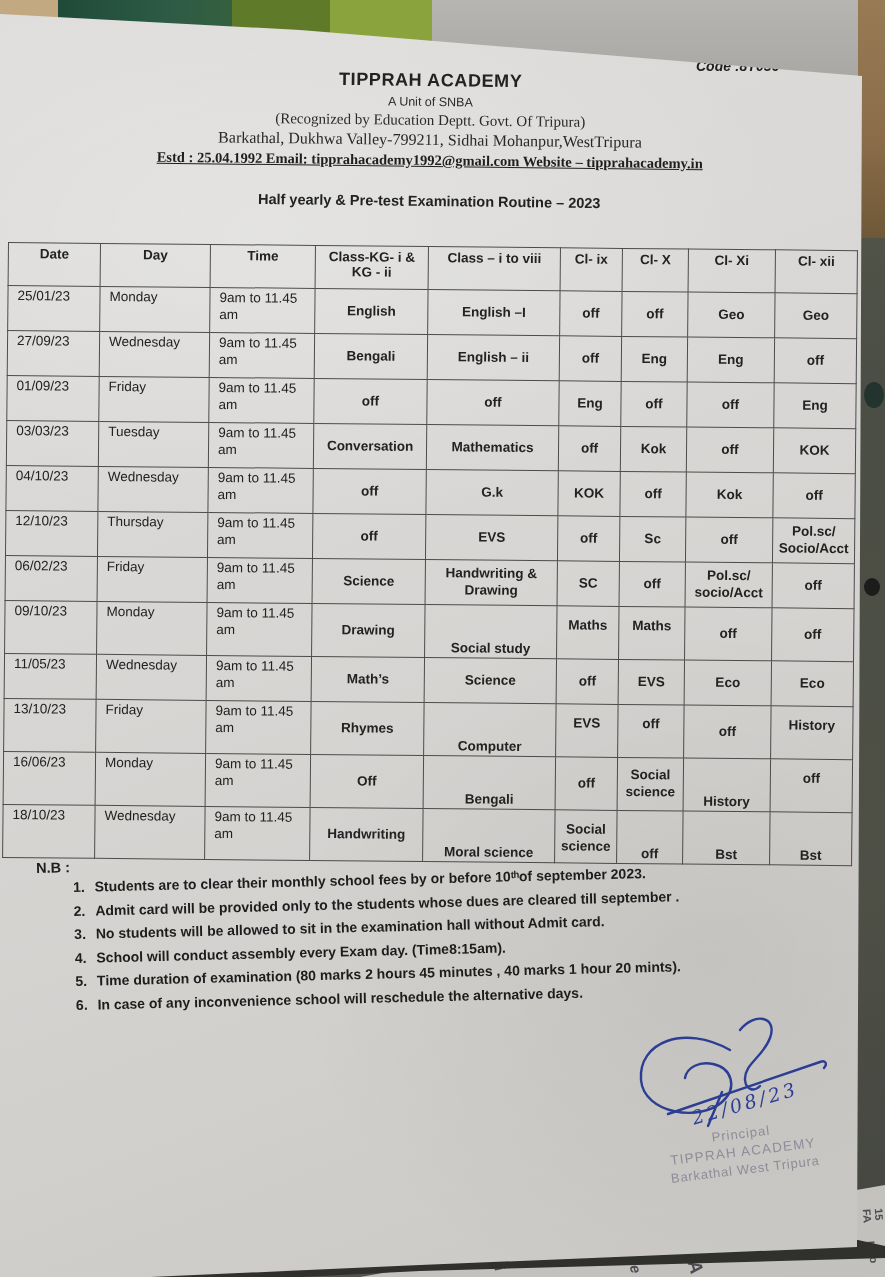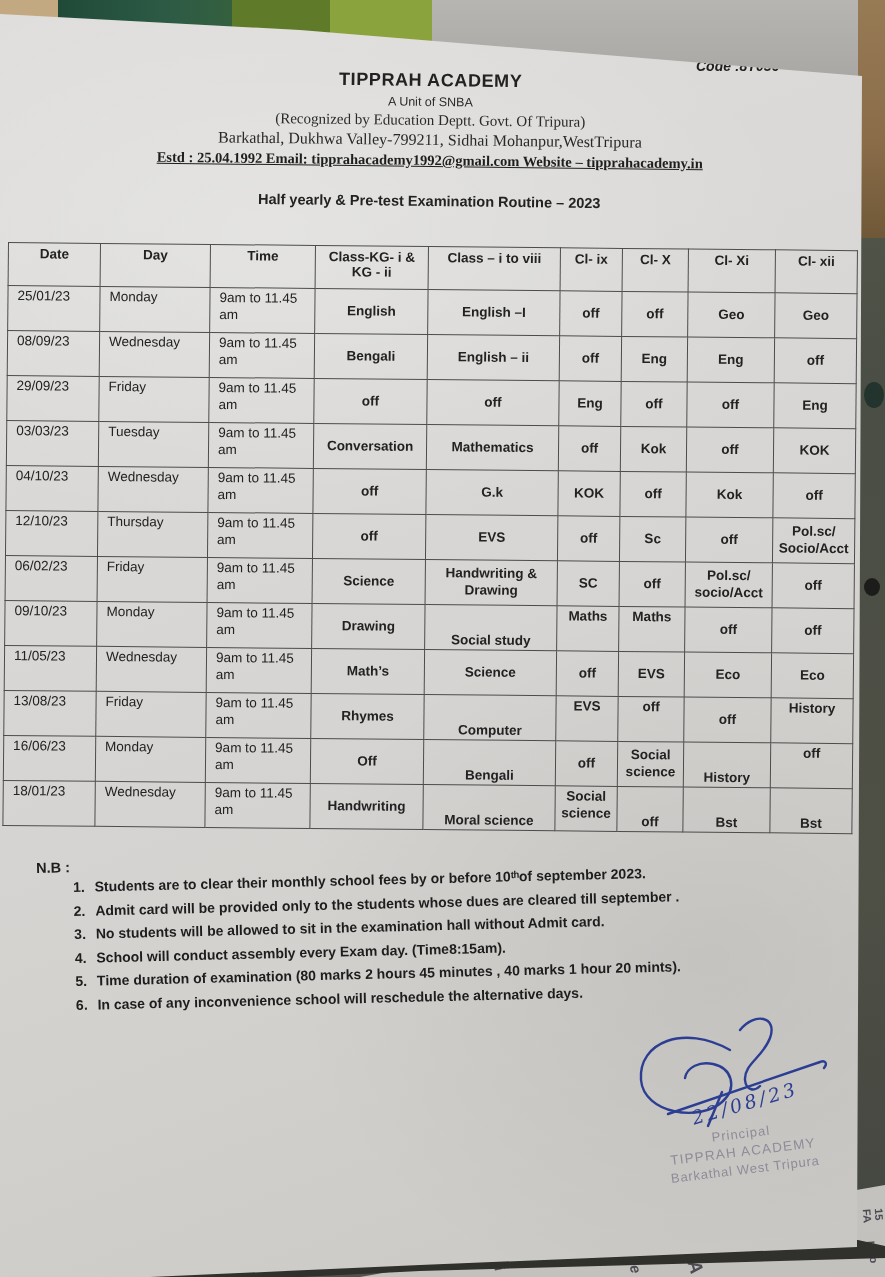--- a/index.html
+++ b/index.html
@@ -60,21 +60,21 @@
   .routine-title{font-size:14.5px;font-weight:bold;margin-top:24px;color:#222;}
 
   
   .table-wrap{left:8px;top:242px;transform:rotate(.55deg);transform-origin:top left;}
   table{border-collapse:collapse;table-layout:fixed;width:849px;background:transparent;}
   th,td{border:1px solid #4c4c4c;font-size:13.5px;color:#222;overflow:visible;}
   th{font-weight:bold;vertical-align:top;padding:3px 2px;text-align:center;white-space:pre-line;height:36px;}
   td{height:40px;vertical-align:middle;text-align:center;font-weight:bold;padding:1px 2px;line-height:1.25;}
   td.c0,td.c1,td.c2{text-align:left;vertical-align:top;font-weight:normal;padding:2px 3px 2px 9px;font-size:13.5px;}
   td.v-bottom{vertical-align:bottom;padding-bottom:0;}
-  td.v-top{vertical-align:top;padding-top:2px;}
+  td.v-top{vertical-align:top;padding-top:11px;}
 
   
   .notes-block{left:36px;top:860px;width:800px;transform:rotate(-1.4deg);transform-origin:top left;color:#1d1d1d;}
   .notes-heading{font-size:14.5px;font-weight:bold;}
   ol.notes-list{margin:4px 0 0 0;padding-left:52px;}
   ol.notes-list li{font-size:14px;font-weight:bold;margin-bottom:7.5px;padding-left:6px;}
 
   
   .signature-block{left:612px;top:1008px;width:260px;height:140px;}
   .signature-date{position:absolute;left:78px;top:84px;transform:rotate(-16deg);
@@ -153,32 +153,32 @@
             <td class="c1">Monday</td>
             <td class="c2">9am to 11.45 am</td>
             <td class="c3">English</td>
             <td class="c4">English –I</td>
             <td class="c5">off</td>
             <td class="c6">off</td>
             <td class="c7">Geo</td>
             <td class="c8">Geo</td>
           </tr>
           <tr>
-            <td class="c0">08/09/23</td>
+            <td class="c0">27/09/23</td>
             <td class="c1">Wednesday</td>
             <td class="c2">9am to 11.45 am</td>
             <td class="c3">Bengali</td>
             <td class="c4">English – ii</td>
             <td class="c5">off</td>
             <td class="c6">Eng</td>
             <td class="c7">Eng</td>
             <td class="c8">off</td>
           </tr>
           <tr>
-            <td class="c0">29/09/23</td>
+            <td class="c0">01/09/23</td>
             <td class="c1">Friday</td>
             <td class="c2">9am to 11.45 am</td>
             <td class="c3">off</td>
             <td class="c4">off</td>
             <td class="c5">Eng</td>
             <td class="c6">off</td>
             <td class="c7">off</td>
             <td class="c8">Eng</td>
           </tr>
           <tr>
@@ -241,21 +241,21 @@
             <td class="c1">Wednesday</td>
             <td class="c2">9am to 11.45 am</td>
             <td class="c3">Math’s</td>
             <td class="c4">Science</td>
             <td class="c5">off</td>
             <td class="c6">EVS</td>
             <td class="c7">Eco</td>
             <td class="c8">Eco</td>
           </tr>
           <tr>
-            <td class="c0">13/08/23</td>
+            <td class="c0">13/10/23</td>
             <td class="c1">Friday</td>
             <td class="c2">9am to 11.45 am</td>
             <td class="c3">Rhymes</td>
             <td class="c4 v-bottom">Computer</td>
             <td class="c5 v-top">EVS</td>
             <td class="c6 v-top">off</td>
             <td class="c7">off</td>
             <td class="c8 v-top">History</td>
           </tr>
           <tr>
@@ -263,21 +263,21 @@
             <td class="c1">Monday</td>
             <td class="c2">9am to 11.45 am</td>
             <td class="c3">Off</td>
             <td class="c4 v-bottom">Bengali</td>
             <td class="c5">off</td>
             <td class="c6">Social science</td>
             <td class="c7 v-bottom">History</td>
             <td class="c8 v-top">off</td>
           </tr>
           <tr>
-            <td class="c0">18/01/23</td>
+            <td class="c0">18/10/23</td>
             <td class="c1">Wednesday</td>
             <td class="c2">9am to 11.45 am</td>
             <td class="c3">Handwriting</td>
             <td class="c4 v-bottom">Moral science</td>
             <td class="c5 v-top">Social science</td>
             <td class="c6 v-bottom">off</td>
             <td class="c7 v-bottom">Bst</td>
             <td class="c8 v-bottom">Bst</td>
           </tr>
         </tbody>

